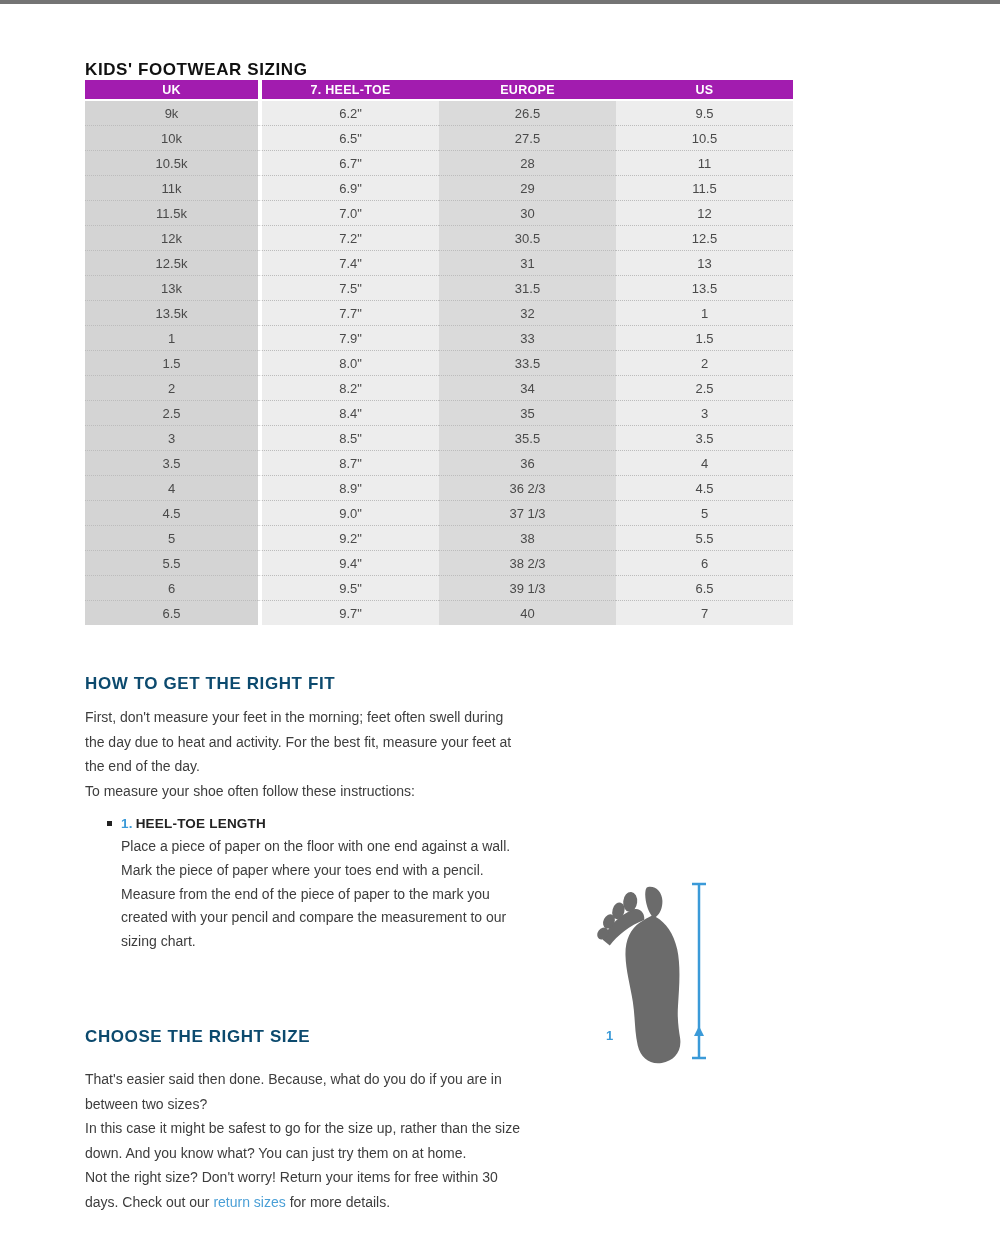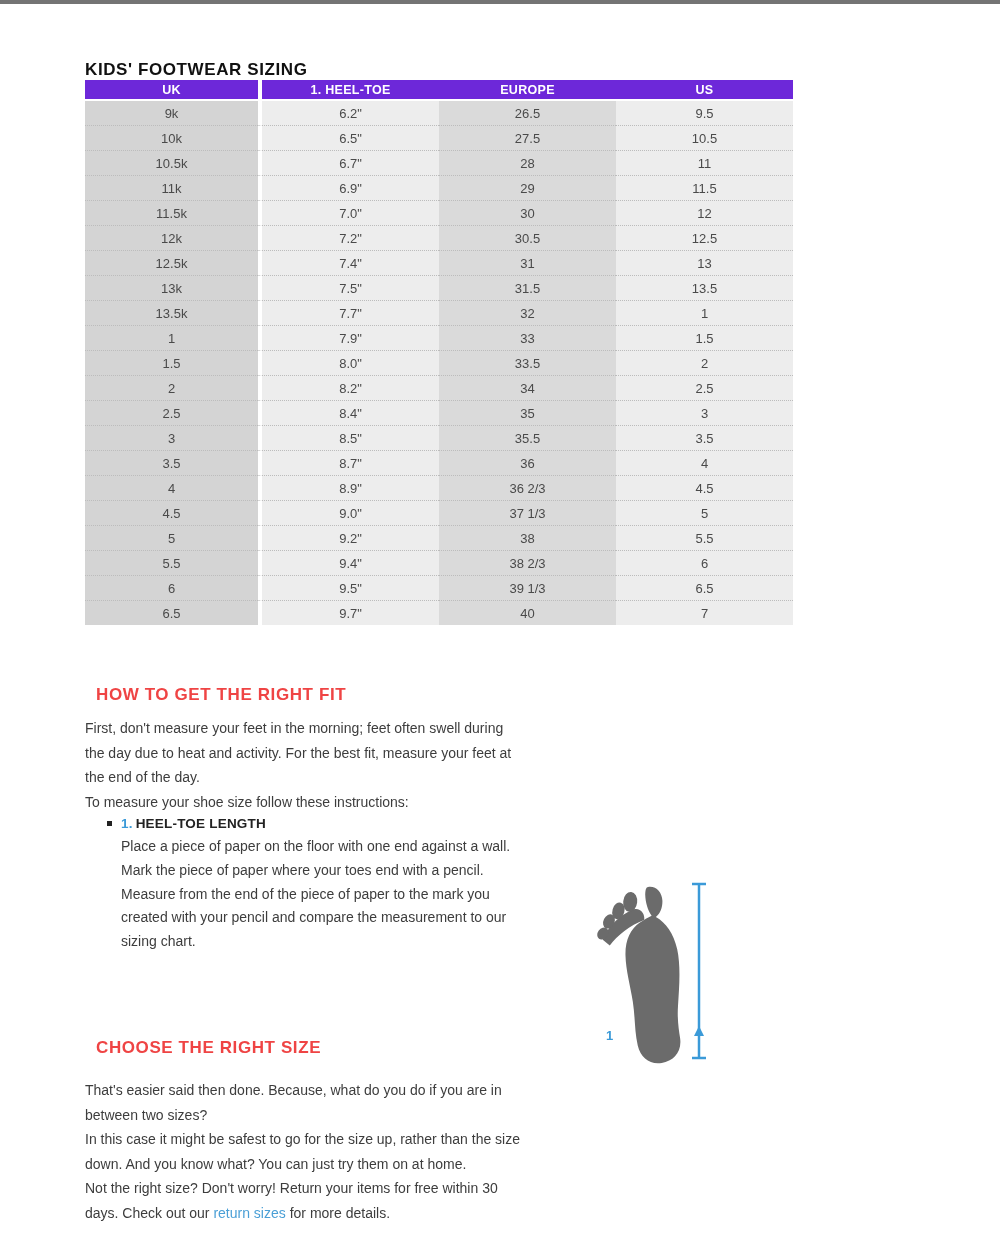--- a/index.html
+++ b/index.html
@@ -6,32 +6,32 @@
   body { font-family:"Liberation Sans", sans-serif; }
   .page { position:relative; width:1000px; height:1253px; background:#fff; overflow:hidden; }
 
   .top-bar { position:absolute; top:0; left:0; right:0; height:4px; background:#747474; }
 
   .page-title { position:absolute; left:85px; top:60px; margin:0;
     font-size:17px; font-weight:bold; letter-spacing:0.6px; color:#111; }
 
   .size-table { position:absolute; left:85px; top:80px; width:708px;
     border-collapse:separate; border-spacing:0; table-layout:fixed; }
-  .size-table th { background:#6d28d9; color:#fff; font-size:12.5px; font-weight:bold;
+  .size-table th { background:#a21caf; color:#fff; font-size:12.5px; font-weight:bold;
     height:19px; padding:0; text-align:center; letter-spacing:0.3px; border-bottom:2px solid #fff; }
   .size-table th.col0 { border-right:4px solid #fff; }
   .size-table td { height:24px; padding:0; text-align:center; font-size:13px;
     color:#4a4a4a; border-bottom:1px dotted #bcbcbc; }
   .size-table tbody tr:last-child td { border-bottom:none; }
   .size-table td.col0 { background:#d4d4d4; border-right:4px solid #fff; }
   .size-table td.col1 { background:#ededed; }
   .size-table td.col2 { background:#dadada; }
   .size-table td.col3 { background:#ededed; }
 
-  .section-heading { margin:11px; font-size:17px; font-weight:bold; letter-spacing:0.6px; color:#ef4444; }
+  .section-heading { margin:0; font-size:17px; font-weight:bold; letter-spacing:0.6px; color:#0c4a6e; }
   .tline { font-size:14px; line-height:24.5px; color:#3d3d3d; }
 
   .section-howto { position:absolute; left:85px; top:674px; width:480px; }
   .section-howto .section-heading { margin-bottom:11px; }
 
   .step { position:absolute; left:107px; top:816px; width:430px; }
   .step-head { display:flex; align-items:center; }
   .bullet-square { width:5px; height:5px; background:#222; margin-right:9px; flex:0 0 auto; }
   .step-title { font-size:13.5px; font-weight:bold; color:#222; letter-spacing:0.2px; }
   .step-num { color:#3b9ad8; margin-right:3px; }
@@ -53,21 +53,21 @@
 <div class="page">
 
   <div class="top-bar"></div>
 
   <h1 class="page-title">KIDS' FOOTWEAR SIZING</h1>
 
   <table class="size-table">
     <thead>
       <tr>
         <th class="col0">UK</th>
-        <th class="col1">1. HEEL-TOE</th>
+        <th class="col1">7. HEEL-TOE</th>
         <th class="col2">EUROPE</th>
         <th class="col3">US</th>
       </tr>
     </thead>
     <tbody>
         <tr>
           <td class="col0">9k</td>
           <td class="col1">6.2"</td>
           <td class="col2">26.5</td>
           <td class="col3">9.5</td>
@@ -193,21 +193,21 @@
           <td class="col3">7</td>
         </tr>
       </tbody>
   </table>
 
   <section class="section-howto">
     <h2 class="section-heading">HOW TO GET THE RIGHT FIT</h2>
     <div class="tline">First, don't measure your feet in the morning; feet often swell during</div>
     <div class="tline">the day due to heat and activity. For the best fit, measure your feet at</div>
     <div class="tline">the end of the day.</div>
-    <div class="tline">To measure your shoe size follow these instructions:</div>
+    <div class="tline">To measure your shoe often follow these instructions:</div>
   </section>
 
   <div class="step">
     <div class="step-head">
       <span class="bullet-square"></span>
       <span class="step-title"><span class="step-num">1.</span><span>HEEL-TOE LENGTH</span></span>
     </div>
     <div class="step-lines">
       <div class="tline">Place a piece of paper on the floor with one end against a wall.</div>
       <div class="tline">Mark the piece of paper where your toes end with a pencil.</div>

